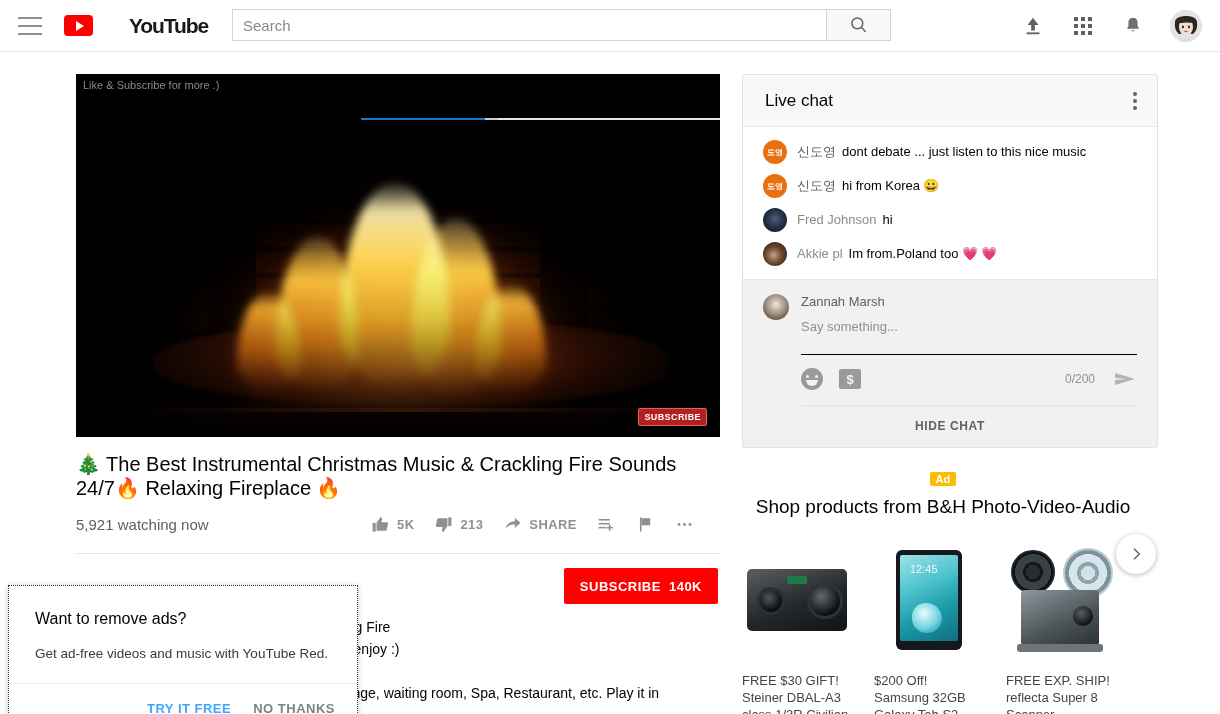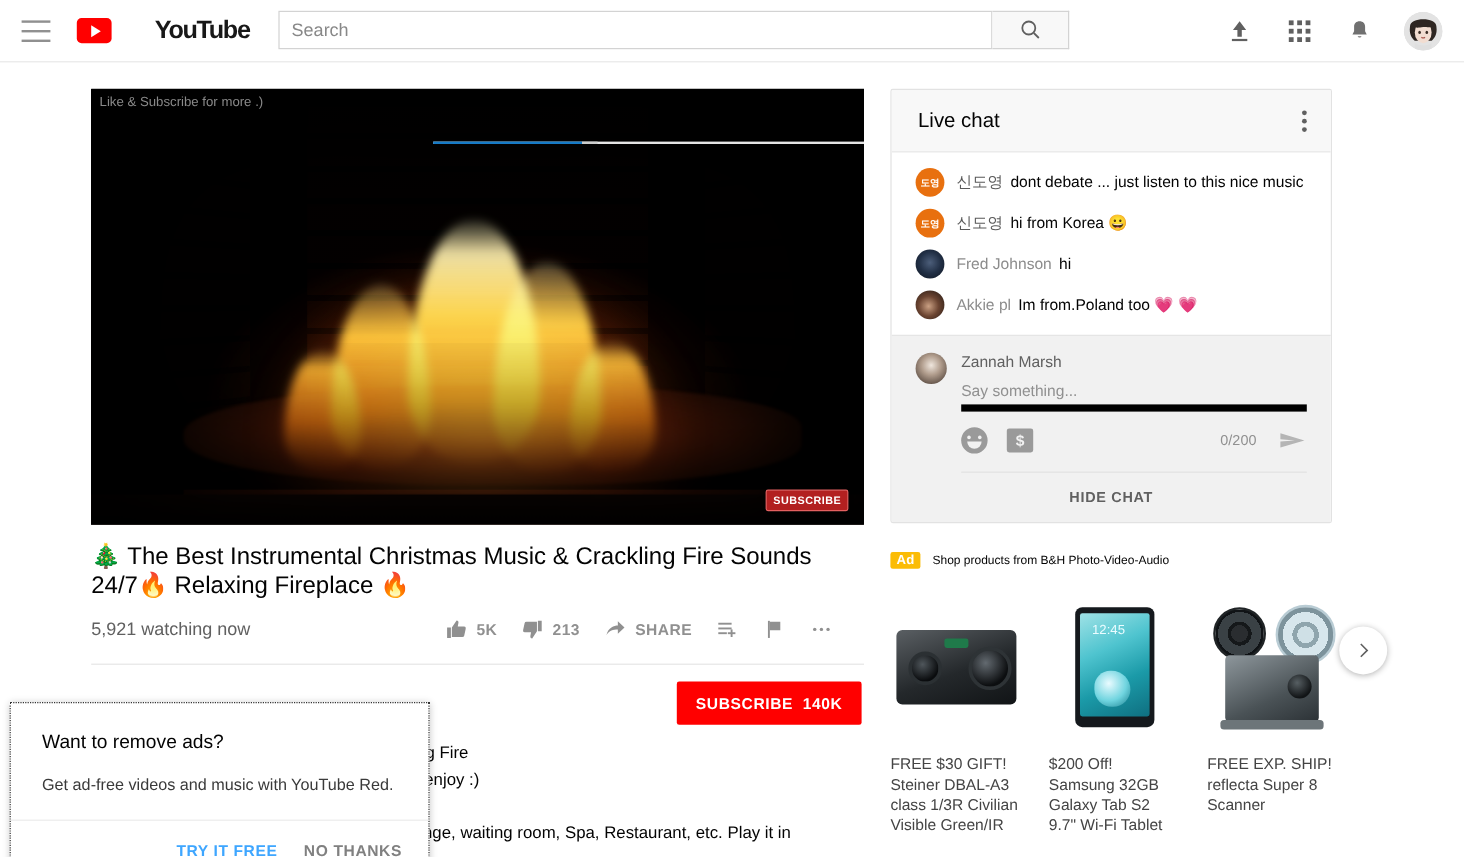--- a/index.html
+++ b/index.html
@@ -217,21 +217,21 @@
     font-size: 13px; font-weight: bold; letter-spacing:.5px;
     font-family: "Liberation Sans", sans-serif;
   }
   .btn-try { color:#3ea6ff; }
   .btn-no { color:#808080; }
 
   
   .secondary { position: absolute; left: 742px; top: 22px; width: 402px; }
 
   .chat-card {
-    width: 368px; border: 1px solid #e2e2e2; background:#fff;
+    width: 416px; border: 1px solid #e2e2e2; background:#fff;
     border-radius: 2px; overflow:hidden;
   }
   .chat-header {
     height: 52px; background:#f8f8f8; border-bottom:1px solid #e8e8e8;
     display:flex; align-items:center; padding: 0 14px 0 22px;
     justify-content: space-between;
   }
   .chat-header h2 { font-size: 17px; font-weight: normal; color:#030303; }
   .kebab { display:flex; flex-direction:column; gap:3px; cursor:pointer; padding:6px; }
   .kebab i { width:4px; height:4px; border-radius:50%; background:#606060; display:block; }
@@ -252,46 +252,46 @@
   .chat-input-area {
     background:#f1f1f1; border-top:1px solid #e5e5e5;
     padding: 14px 20px 0 20px;
   }
   .cia-top { display:flex; gap:12px; }
   .cia-av { width:26px; height:26px; border-radius:50%; flex:none; overflow:hidden;
             background: radial-gradient(circle at 50% 40%, #efe6dd 0%, #b09c8c 40%, #3a2d26 100%); }
   .cia-right { flex:1; }
   .cia-name { font-size:13px; color:#606060; margin-bottom: 8px; }
   .cia-input {
-    width: 100%; border:none; border-bottom:6px solid #000000;
+    width: 100%; border:none; border-bottom:1px solid #000000;
     background: transparent; font-size: 13px; color:#be185d;
-    padding-bottom: 4px; outline:none;
+    padding-bottom: 20px; outline:none;
     font-family: "Liberation Sans", sans-serif;
   }
   .cia-input::placeholder { color:#909090; }
   .cia-tools {
     display:flex; align-items:center; margin-top: 12px; padding-bottom: 14px;
     border-bottom:1px solid #e1e1e1;
   }
   .emoji-btn { width:22px; height:22px; border-radius:50%; background:#9a9a9a; position:relative; cursor:pointer; margin-right: 16px; flex:none; }
   .emoji-btn::before { content:''; position:absolute; left:5px; top:7px; width:3px; height:3px; border-radius:50%; background:#f1f1f1; box-shadow: 9px 0 0 #f1f1f1; }
   .emoji-btn::after { content:''; position:absolute; left:5px; top:12px; width:12px; height:6px; border-radius:0 0 7px 7px; background:#f1f1f1; }
   .dollar-btn { width:22px; height:20px; background:#9a9a9a; border-radius:2px; display:flex; align-items:center; justify-content:center; color:#f1f1f1; font-size:13px; font-weight:bold; cursor:pointer; }
   .char-count { margin-left:auto; font-size:12px; color:#909090; margin-right: 18px; }
   .send-btn { cursor:pointer; }
   .hide-chat { text-align:center; padding: 13px 0 14px; font-size:12px; font-weight:bold; letter-spacing:.6px; color:#606060; cursor:pointer; }
 
   
   .ad-section { margin-top: 24px; width: 402px; position: relative; }
-  .ad-head { display:flex; align-items:center; gap:10px; margin-bottom: 18px; }
+  .ad-head { display:flex; align-items:center; gap:10px; margin-bottom: 18px; flex-direction: column; }
   .ad-badge {
     background:#fbbc05; color:#fff; font-size:11px; font-weight:bold;
     padding: 1px 5px; border-radius:2px; letter-spacing:.2px;
   }
-  .ad-head-text { font-size: 10px; color:#030303; }
+  .ad-head-text { font-size: 19px; color:#030303; }
   .ad-items { display:flex; gap: 22px; }
   .ad-item { width: 110px; cursor:pointer; }
   .ad-thumb { width:110px; height: 128px; display:flex; align-items:center; justify-content:center; position:relative;text-align:center; }
   .ad-name { font-size: 13px; line-height: 17px; color:#444; margin-top: 8px; }
   .ad-arrow {
     position:absolute; right: -12px; top: 62px;
     width:40px; height:40px; border-radius:50%; background:#fff;
     box-shadow: 0 1px 5px rgba(0,0,0,0.30);
     display:flex; align-items:center; justify-content:center; cursor:pointer;
     z-index: 5;

